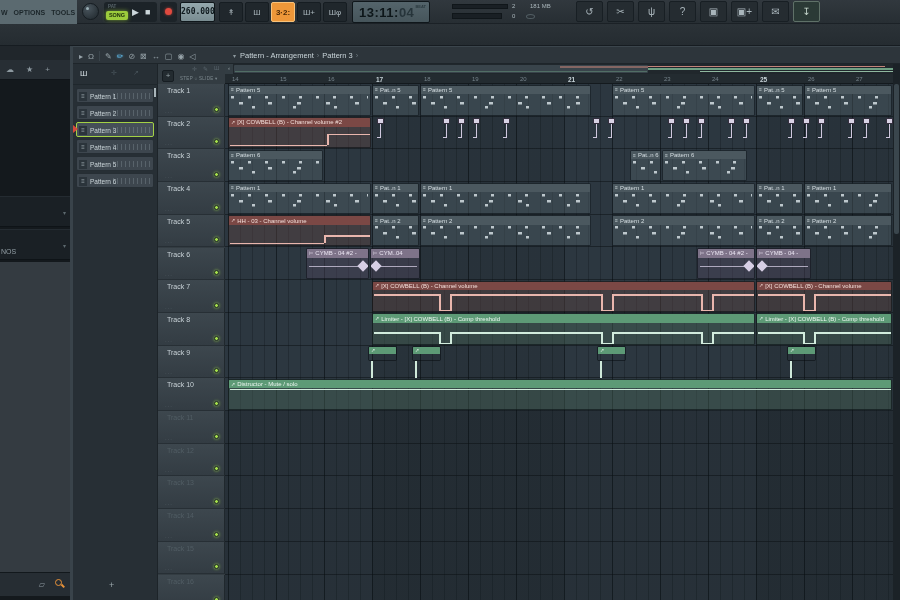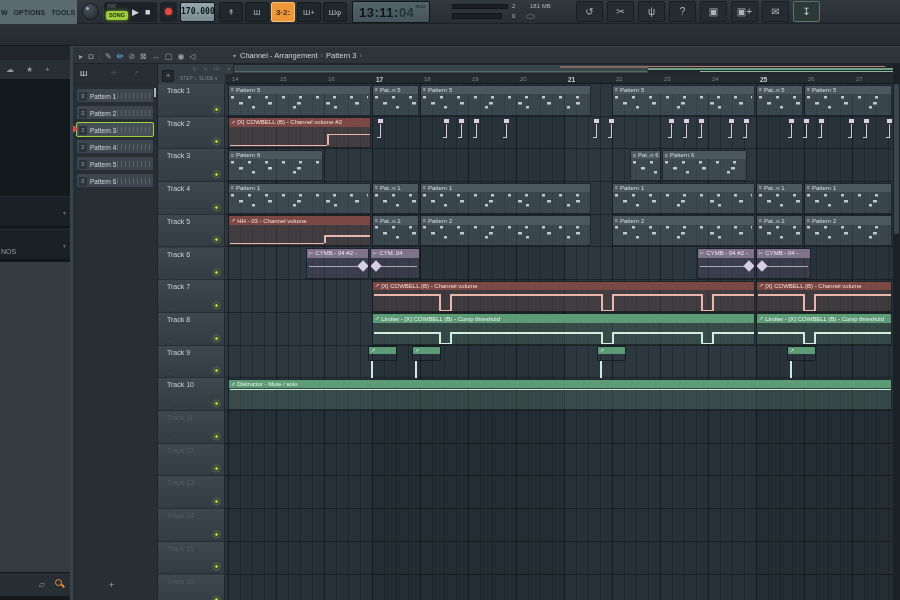--- a/index.html
+++ b/index.html
@@ -172,21 +172,21 @@
     <div class="knob" style="left:82px;top:3px;"></div>
     <div id="transport">
       <span id="patlbl">PAT</span>
       <span id="songpill">SONG</span>
       <span class="tbtn" style="left:28px;">▶</span>
       <span class="tbtn" style="left:41px;">■</span>
     </div>
     <div id="recbtn">
         <i></i>
       </div>
-    <div id="tempo">170.000</div>
+    <div id="tempo">260.000</div>
     <div id="recbtns">
         <div class="sqbtn">↟</div>
         <div class="sqbtn">Ш</div>
         <div class="sqbtn on">3·2:</div>
         <div class="sqbtn">Ш+</div>
         <div class="sqbtn">Шφ</div>
       </div>
     <div id="timedisp">
       <span class="digits"><span>13:11:</span><span class="frac">04</span></span>
       <span id="timeunit">BEAT</span>
@@ -287,21 +287,21 @@
         <span class="divider"></span>
         <span>✎</span>
         <span class="on">✏</span>
         <span>⊘</span>
         <span>⊠</span>
         <span>↔</span>
         <span>▢</span>
         <span>◉</span>
         <span>◁</span>
       </div>
-    <div id="pltitle"><span class="tri">▾</span><span>Channel - Arrangement</span><span class="sep">›</span><span>Pattern 3</span><span class="sep">›</span></div>
+    <div id="pltitle"><span class="tri">▾</span><span>Pattern - Arrangement</span><span class="sep">›</span><span>Pattern 3</span><span class="sep">›</span></div>
   </div>
 
   <div id="picker">
     <div id="pickhead">
       <span style="left:7px;color:#d6e0e4;">Ш</span>
       <span style="left:38px;color:#49555c;font-size:7px;">✛</span>
       <span style="left:60px;color:#49555c;font-size:7px;">↗</span>
     </div>
     <div class="hr"></div>
     <div id="patlist">

